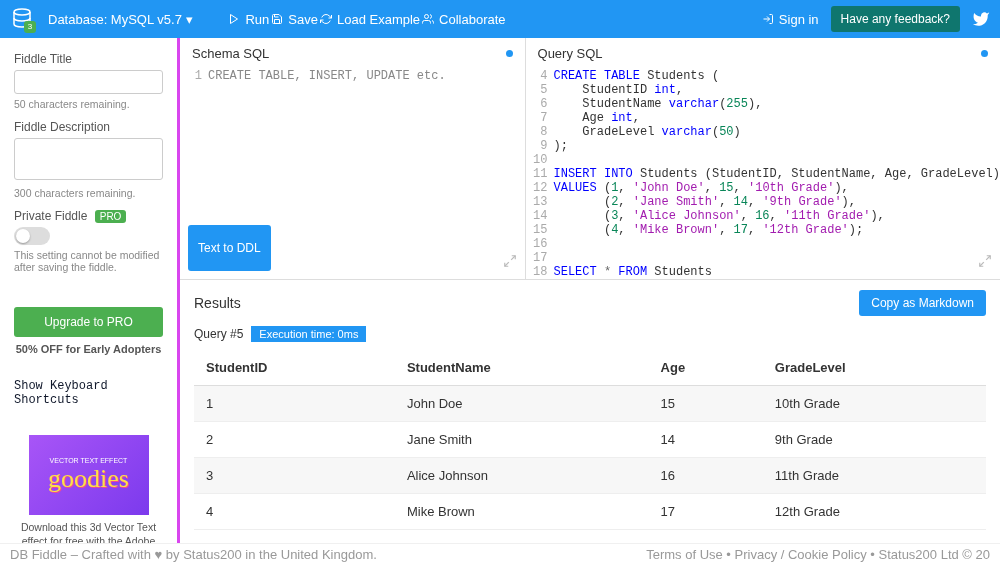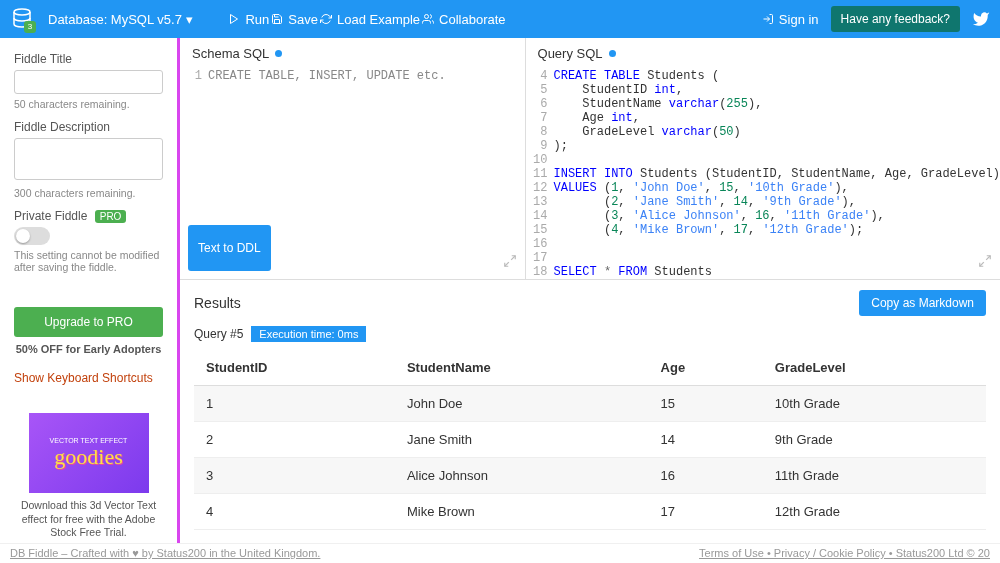--- a/index.html
+++ b/index.html
@@ -22,56 +22,56 @@
 .sidebar { width: 180px; padding: 14px; border-right: 3px solid #d946ef; font-size: 12px; color: #555; overflow: hidden; }
 .sidebar label { display: block; margin-bottom: 4px; color: #555; }
 .sidebar input[type=text] { width: 100%; border: 1px solid #ccc; border-radius: 3px; padding: 4px; margin-bottom: 4px; font-size: 12px; }
 .sidebar textarea { width: 100%; border: 1px solid #ccc; border-radius: 3px; padding: 4px; margin-bottom: 4px; font-size: 12px; height: 42px; resize: none; }
 .hint { font-size: 10.5px; color: #888; margin-bottom: 10px; }
 .pro-badge { background: #4CAF50; color: #fff; font-size: 10px; padding: 1px 5px; border-radius: 3px; margin-left: 4px; }
 .toggle { width: 36px; height: 18px; background: #ddd; border-radius: 9px; position: relative; margin: 4px 0; }
 .toggle-knob { width: 14px; height: 14px; background: #fff; border-radius: 50%; position: absolute; top: 2px; left: 2px; box-shadow: 0 1px 2px rgba(0,0,0,.3); }
 .upgrade-btn { background: #4CAF50; color: #fff; border: none; width: 100%; padding: 8px; border-radius: 3px; font-size: 12px; cursor: pointer; margin-top: 24px; }
 .promo { font-size: 11px; font-weight: bold; text-align: center; margin-top: 6px; }
-.shortcuts-link { display: block; margin-top: 16px; font-size: 12px; color: #c2410c; cursor: pointer; }
+.shortcuts-link { display: block; margin-top: 24px; font-size: 12px; color: #0f172a; cursor: pointer; font-family: Liberation Mono, monospace; }
 .ad-box { margin-top: 28px; text-align: center; }
 .ad-img { width: 120px; height: 80px; background: linear-gradient(135deg,#a855f7,#7c3aed); margin: 0 auto 6px; display:flex; flex-direction:column; align-items:center; justify-content:center; color:#fff; font-size:7px; }
-.ad-img .goo { font-family: cursive; font-size: 22px; color:#fde047; text-shadow:1px 1px #ec4899; }
+.ad-img .goo { font-family: cursive; font-size: 26px; color:#fde047; text-shadow:1px 1px #ec4899; }
 .ad-text { font-size: 10.5px; color: #555; line-height: 1.3; }
 .ad-sub { font-size: 9px; color: #aaa; margin-top: 2px; }
 
 .content { flex: 1; display: flex; flex-direction: column; overflow: hidden; }
 .editors { display: flex; height: 242px; }
 .editor-pane { flex: 1; border-right: 1px solid #ddd; border-bottom: 1px solid #ddd; display:flex; flex-direction:column; position: relative; }
 .editor-pane:last-child { border-right: none; }
-.pane-header { padding: 8px 12px; font-size: 13px; color: #333; display: flex; align-items: center; gap: 6px; }
+.pane-header { padding: 8px 12px; font-size: 13px; color: #333; display: flex; align-items: center; gap: 6px; justify-content: space-between; }
 .dot { width: 7px; height: 7px; border-radius: 50%; background: #2196F3; display: inline-block; }
 .code-area { flex: 1; font-family: "Courier New", monospace; font-size: 12px; overflow: hidden; padding-left: 0; position: relative; }
 .code-line { display: flex; white-space: pre; }
 .gutter { width: 28px; text-align: right; color: #aaa; padding-right: 6px; user-select: none; }
 .code { flex:1; }
 .kw { color: #0000ff; }
 .num { color: #098658; }
-.str { color: #3b82f6; }
+.str { color: #a21caf; }
 .op { color: #666; }
 .text-to-ddl { position: absolute; bottom: 8px; left: 8px; background: #2196F3; color: #fff; border: none; padding: 16px 10px; border-radius: 3px; font-size: 12px; cursor: pointer; }
 .expand-icon { position: absolute; bottom: 8px; right: 8px; color: #bbb; cursor: pointer; }
 
 .results-section { flex: 1; overflow: auto; padding: 10px 14px; position: relative; }
 .results-header { display: flex; align-items: center; justify-content: space-between; }
 .results-title { font-size: 14px; color: #333; }
 .copy-md-btn { background: #2196F3; color: #fff; border: none; padding: 6px 12px; border-radius: 3px; font-size: 12px; cursor: pointer; }
 .query-meta { margin-top: 10px; font-size: 12px; display:flex; align-items:center; gap:8px; }
 .exec-badge { background: #2196F3; color:#fff; padding: 2px 8px; border-radius: 0; font-size: 11px; }
 table.results { width: 100%; border-collapse: collapse; margin-top: 8px; font-size: 13px; }
 table.results th { text-align: left; padding: 10px 12px; border-bottom: 1px solid #ddd; background: #fff; font-weight: bold; }
 table.results td { padding: 10px 12px; border-bottom: 1px solid #eee; }
 table.results tr:nth-child(odd) td { background: #f7f7f7; }
 
-.footer { position: absolute; bottom: 0; left: 0; right: 0; height: 20px; font-size: 11px; color: #999; padding: 3px 10px; display: flex; justify-content: space-between; background: #fff; border-top: 1px solid #f0f0f0; text-decoration: underline; }
+.footer { position: absolute; bottom: 0; left: 0; right: 0; height: 20px; font-size: 13px; color: #999; padding: 3px 10px; display: flex; justify-content: space-between; background: #fff; border-top: 1px solid #f0f0f0; }
 </style>
 </head>
 <body>
 
 <div class="header">
   <div class="logo">
     <svg viewBox="0 0 24 24" fill="none" stroke="#fff" stroke-width="1.5">
         <ellipse cx="12" cy="5" rx="8" ry="3"></ellipse>
         <path d="M4 5v6c0 1.7 3.6 3 8 3s8-1.3 8-3V5"></path>
         <path d="M4 11v6c0 1.7 3.6 3 8 3s8-1.3 8-3v-6"></path>

